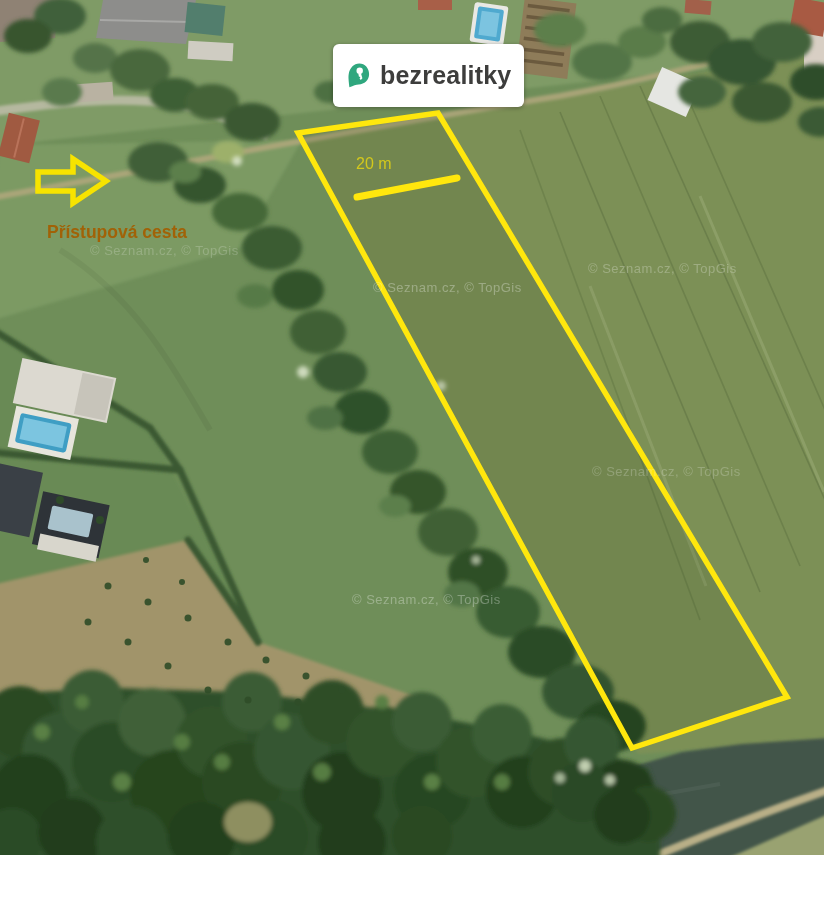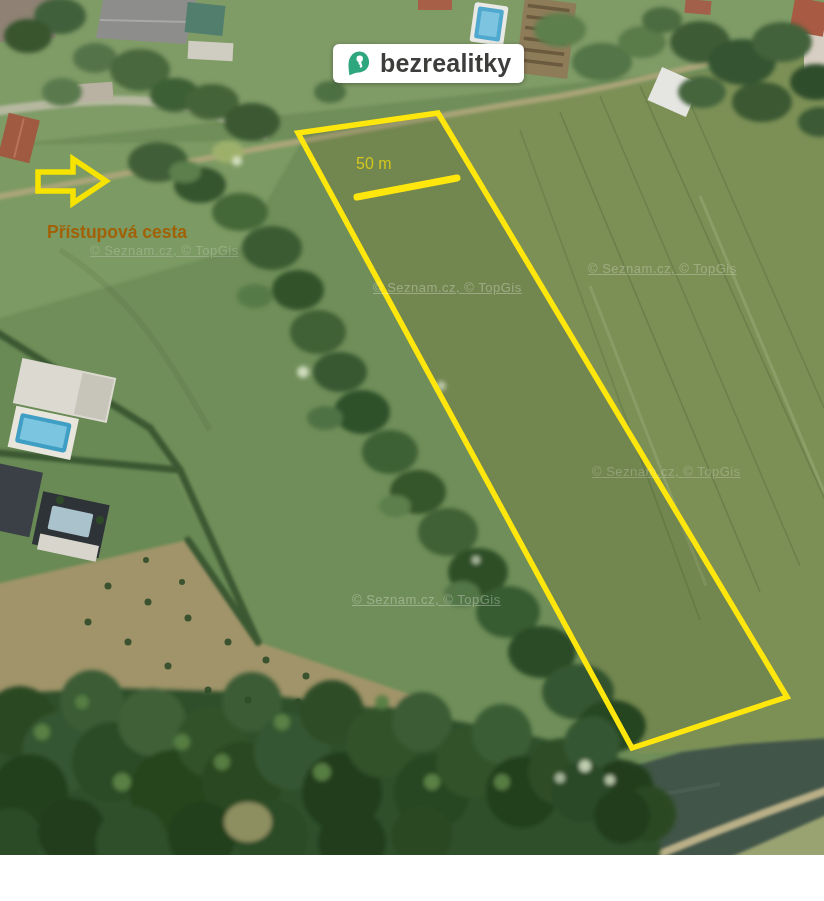--- a/index.html
+++ b/index.html
@@ -2,28 +2,28 @@
 <html><head>
 <meta charset="utf-8">
 <style>
   html,body{margin:0;padding:0;background:#ffffff;}
   .stage{position:relative;width:824px;height:901px;background:#ffffff;overflow:hidden;
          font-family:"Liberation Sans",sans-serif;}
   .aerial{position:absolute;left:0;top:0;display:block;}
   .label{position:absolute;white-space:nowrap;}
   .access-label{left:47px;top:219px;font-size:17.5px;line-height:26px;color:#a16207;font-weight:700;}
   .measure-label{left:356px;top:155px;font-size:16px;color:#d3c81c;font-weight:500;}
-  .watermark{position:absolute;color:rgba(255,255,255,.30);font-size:13px;letter-spacing:.5px;white-space:nowrap;text-decoration:underline;}
+  .watermark{position:absolute;color:rgba(255,255,255,.30);font-size:13px;letter-spacing:.5px;white-space:nowrap;}
   .w1{left:90px;top:243px;color:rgba(255,255,255,.20);}
   .w2{left:373px;top:280px;}
   .w3{left:588px;top:261px;color:rgba(255,255,255,.26);}
   .w4{left:352px;top:592px;color:rgba(255,255,255,.30);}
   .w5{left:592px;top:464px;color:rgba(255,255,255,.22);}
   .badge{position:absolute;left:333px;top:44px;height:39px;background:#ffffff;border-radius:6px;
-         display:flex;align-items:center;gap:9px;padding:0 13px;
+         display:flex;align-items:center;gap:9px;padding:12px 13px;
          box-shadow:0 1px 4px rgba(0,0,0,.35);}
   .badge-text{font-size:25px;font-weight:700;color:#3d3d3c;letter-spacing:.2px;}
 </style>
 </head>
 <body>
 
 <div class="stage">
 
   <svg class="aerial" width="824" height="855" viewBox="0 0 824 855">
     <defs>
@@ -259,21 +259,21 @@
 
   <div class="watermark w1">© Seznam.cz, © TopGis</div>
   <div class="watermark w2">© Seznam.cz, © TopGis</div>
   <div class="watermark w3">© Seznam.cz, © TopGis</div>
   <div class="watermark w4">© Seznam.cz, © TopGis</div>
   <div class="watermark w5">© Seznam.cz, © TopGis</div>
 
   <div class="label access-label">
     <div>Přístupová cesta</div>
   </div>
-  <div class="label measure-label">50 m</div>
+  <div class="label measure-label">20 m</div>
 
   <div class="badge">
     <svg width="25" height="27" viewBox="0 0 25 27">
       <path d="M3.4,25.2 C2.7,18.6 2.2,15.8 2.7,12.2 C3.5,6.0 7.9,1.4 13.3,1.4 C18.9,1.4 23.1,6.1 23.1,12.0 C23.1,18.0 18.4,22.4 12.7,22.4 C10.0,22.4 7.6,23.8 3.4,25.2 Z" fill="#2fa77e"></path>
       <circle cx="13.7" cy="8.8" r="3.2" fill="#ffffff"></circle>
       <path d="M12.3,11.5 L14.9,10.9 L16.4,16.2 L14.8,17.9 L13.5,16.4 L14.4,15.4 L13.6,14.5 L13.0,15.1 Z" fill="#ffffff"></path>
     </svg>
     <span class="badge-text">bezrealitky</span>
   </div>
 

